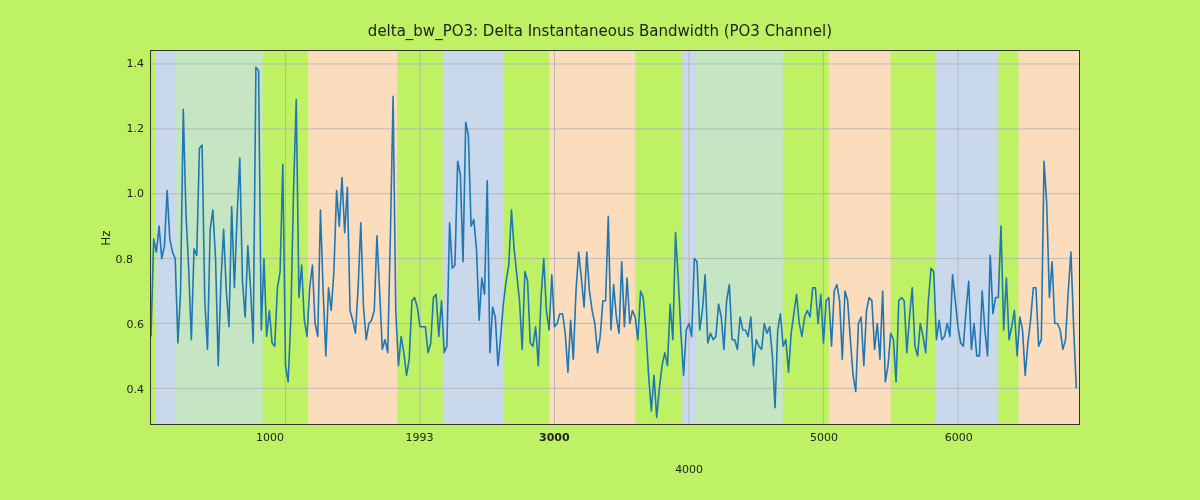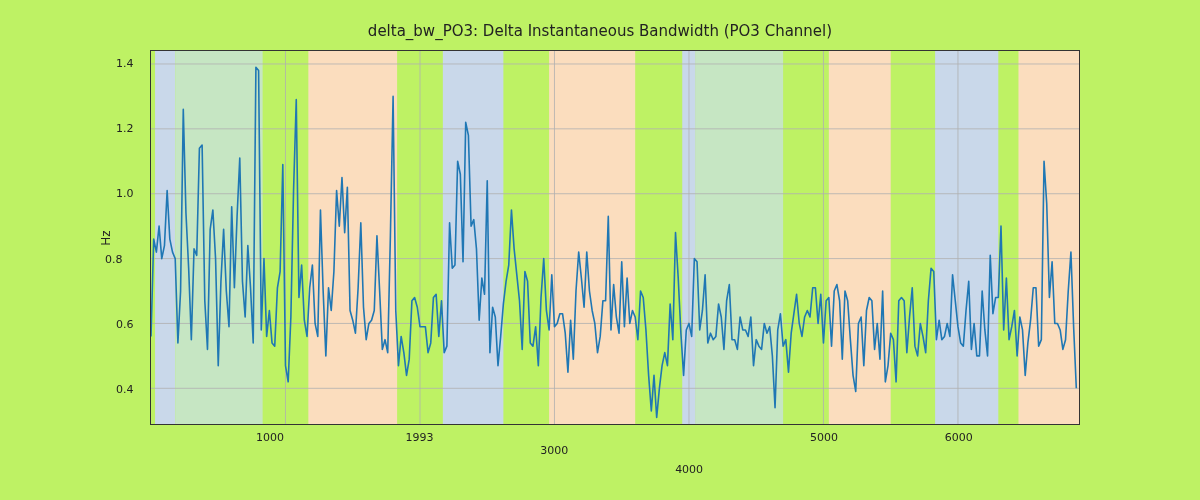--- a/index.html
+++ b/index.html
@@ -70,20 +70,21 @@
   .xtick-label {
     position: absolute;
     font-size: 11px;
     color: #222;
     transform: translateX(-50%);
   }
   .ytick-label {
     position: absolute;
     font-size: 11px;
     color: #222;
+    text-align: right;
     transform: translateY(-50%);
   }
 </style>
 </head>
 <body>
 
 <div class="figure">
 
   <div class="title">delta_bw_PO3: Delta Instantaneous Bandwidth (PO3 Channel)</div>
 
@@ -121,21 +122,21 @@
         </g>
       <g id="line-group">
           <path d="M0.00 286.96 L2.70 189.13 L5.39 202.17 L8.09 176.09 L10.78 208.70 L13.48 195.65 L16.17 140.22 L18.87 189.13 L21.57 202.17 L24.26 208.70 L26.96 293.48 L29.65 241.30 L32.35 58.70 L35.04 163.04 L37.74 218.48 L40.43 290.22 L43.13 198.91 L45.83 205.43 L48.52 97.83 L51.22 94.57 L53.91 251.09 L56.61 300.00 L59.30 179.35 L62.00 159.78 L64.70 208.70 L67.39 316.30 L70.09 231.52 L72.78 179.35 L75.48 241.30 L78.17 277.17 L80.87 156.52 L83.57 238.04 L86.26 166.30 L88.96 107.61 L91.65 231.52 L94.35 267.39 L97.04 195.65 L99.74 238.04 L102.43 293.48 L105.13 16.30 L107.83 19.57 L110.52 280.43 L113.22 208.70 L115.91 286.96 L118.61 260.87 L121.30 293.48 L124.00 296.74 L126.70 238.04 L129.39 221.74 L132.09 114.13 L134.78 316.30 L137.48 332.61 L140.17 267.39 L142.87 140.22 L145.57 48.91 L148.26 247.83 L150.96 215.22 L153.65 270.65 L156.35 286.96 L159.04 238.04 L161.74 215.22 L164.43 273.91 L167.13 286.96 L169.83 159.78 L172.52 241.30 L175.22 306.52 L177.91 238.04 L180.61 260.87 L183.30 221.74 L186.00 140.22 L188.70 176.09 L191.39 127.17 L194.09 182.61 L196.78 136.96 L199.48 260.87 L202.17 270.65 L204.87 283.70 L207.57 238.04 L210.26 172.83 L212.96 257.61 L215.65 290.22 L218.35 273.91 L221.04 270.65 L223.74 260.87 L226.43 185.87 L229.13 241.30 L231.83 300.00 L234.52 290.22 L237.22 303.26 L239.91 185.87 L242.61 45.65 L245.30 260.87 L248.00 316.30 L250.70 286.96 L253.39 303.26 L256.09 326.09 L258.78 309.78 L261.48 251.09 L264.17 247.83 L266.87 257.61 L269.57 277.17 L272.26 277.17 L274.96 277.17 L277.65 303.26 L280.35 293.48 L283.04 247.83 L285.74 244.57 L288.43 286.96 L291.13 251.09 L293.83 303.26 L296.52 296.74 L299.22 172.83 L301.91 218.48 L304.61 215.22 L307.30 110.87 L310.00 123.91 L312.70 211.96 L315.39 71.74 L318.09 84.78 L320.78 176.09 L323.48 169.57 L326.17 198.91 L328.87 270.65 L331.57 228.26 L334.26 244.57 L336.96 130.43 L339.65 303.26 L342.35 257.61 L345.04 267.39 L347.74 316.30 L350.43 286.96 L353.13 254.35 L355.83 231.52 L358.52 215.22 L361.22 159.78 L363.91 198.91 L366.61 225.00 L369.30 251.09 L372.00 300.00 L374.70 221.74 L377.39 231.52 L380.09 293.48 L382.78 296.74 L385.48 277.17 L388.17 316.30 L390.87 247.83 L393.57 208.70 L396.26 260.87 L398.96 280.43 L401.65 225.00 L404.35 277.17 L407.04 273.91 L409.74 264.13 L412.43 264.13 L415.13 283.70 L417.83 322.83 L420.52 270.65 L423.22 309.78 L425.91 241.30 L428.61 202.17 L431.30 228.26 L434.00 257.61 L436.70 202.17 L439.39 241.30 L442.09 260.87 L444.78 273.91 L447.48 303.26 L450.17 286.96 L452.87 251.09 L455.57 251.09 L458.26 166.30 L460.96 280.43 L463.65 234.78 L466.35 267.39 L469.04 283.70 L471.74 211.96 L474.43 277.17 L477.13 228.26 L479.83 273.91 L482.52 260.87 L485.22 267.39 L487.91 290.22 L490.61 241.30 L493.30 247.83 L496.00 280.43 L498.70 326.09 L501.39 361.96 L504.09 326.09 L506.78 368.48 L509.48 339.13 L512.17 316.30 L514.87 303.26 L517.57 316.30 L520.26 254.35 L522.96 290.22 L525.65 182.61 L528.35 228.26 L531.04 283.70 L533.74 326.09 L536.43 280.43 L539.13 273.91 L541.83 286.96 L544.52 208.70 L547.22 211.96 L549.91 280.43 L552.61 260.87 L555.30 225.00 L558.00 293.48 L560.70 283.70 L563.39 290.22 L566.09 286.96 L568.78 254.35 L571.48 267.39 L574.17 300.00 L576.87 251.09 L579.57 234.78 L582.26 290.22 L584.96 290.22 L587.65 300.00 L590.35 267.39 L593.04 280.43 L595.74 280.43 L598.43 286.96 L601.13 267.39 L603.83 316.30 L606.52 290.22 L609.22 296.74 L611.91 300.00 L614.61 273.91 L617.30 283.70 L620.00 277.17 L622.70 306.52 L625.39 358.70 L628.09 280.43 L630.78 264.13 L633.48 296.74 L636.17 290.22 L638.87 322.83 L641.57 283.70 L644.26 264.13 L646.96 244.57 L649.65 273.91 L652.35 286.96 L655.04 267.39 L657.74 260.87 L660.43 267.39 L663.13 238.04 L665.83 238.04 L668.52 273.91 L671.22 244.57 L673.91 293.48 L676.61 251.09 L679.30 247.83 L682.00 296.74 L684.70 241.30 L687.39 234.78 L690.09 251.09 L692.78 309.78 L695.48 241.30 L698.17 251.09 L700.87 290.22 L703.57 326.09 L706.26 342.39 L708.96 273.91 L711.65 267.39 L714.35 316.30 L717.04 260.87 L719.74 247.83 L722.43 251.09 L725.13 300.00 L727.83 273.91 L730.52 309.78 L733.22 241.30 L735.91 332.61 L738.61 316.30 L741.30 283.70 L744.00 290.22 L746.70 332.61 L749.39 251.09 L752.09 247.83 L754.78 251.09 L757.48 303.26 L760.17 267.39 L762.87 238.04 L765.57 296.74 L768.26 306.52 L770.96 273.91 L773.65 286.96 L776.35 303.26 L779.04 251.09 L781.74 218.48 L784.43 221.74 L787.13 290.22 L789.83 270.65 L792.52 290.22 L795.22 286.96 L797.91 273.91 L800.61 286.96 L803.30 225.00 L806.00 251.09 L808.70 277.17 L811.39 293.48 L814.09 296.74 L816.78 260.87 L819.48 231.52 L822.17 300.00 L824.87 273.91 L827.57 306.52 L830.26 306.52 L832.96 241.30 L835.65 280.43 L838.35 306.52 L841.04 205.43 L843.74 264.13 L846.43 247.83 L849.13 247.83 L851.83 176.09 L854.52 280.43 L857.22 228.26 L859.91 290.22 L862.61 277.17 L865.30 260.87 L868.00 306.52 L870.70 267.39 L873.39 280.43 L876.09 326.09 L878.78 293.48 L881.48 270.65 L884.17 238.04 L886.87 238.04 L889.57 296.74 L892.26 290.22 L894.96 110.87 L897.65 153.26 L900.35 247.83 L903.04 211.96 L905.74 273.91 L908.43 273.91 L911.13 280.43 L913.83 300.00 L916.52 290.22 L919.22 241.30 L921.91 202.17 L924.61 277.17 L927.30 339.13 " fill="none" stroke="#1f77b4" stroke-width="1.6" stroke-linejoin="round"></path>
         </g>
     </svg>
   </div>
 
   <div id="xtick-container">
       <div class="xtick-label" style="left: 270px; top: 431px;">1000</div>
       <div class="xtick-label" style="left: 419.565px; top: 431px;">1993</div>
-      <div class="xtick-label" style="left: 554.348px; top: 444px;">3000</div>
+      <div class="xtick-label" style="left: 554.348px; top: 431px; font-weight: bold;">3000</div>
       <div class="xtick-label" style="left: 689.13px; top: 431px; margin-top: 32px;">4000</div>
       <div class="xtick-label" style="left: 823.913px; top: 431px;">5000</div>
       <div class="xtick-label" style="left: 958.696px; top: 431px;">6000</div>
     </div>
   <div id="ytick-container">
       <div class="ytick-label" style="left: 116px; width: 28px; top: 389.13px;">0.4</div>
       <div class="ytick-label" style="left: 116px; width: 28px; top: 323.913px;">0.6</div>
       <div class="ytick-label" style="left: 105px; width: 28px; top: 258.696px;">0.8</div>
       <div class="ytick-label" style="left: 116px; width: 28px; top: 193.478px;">1.0</div>
       <div class="ytick-label" style="left: 116px; width: 28px; top: 128.261px;">1.2</div>

